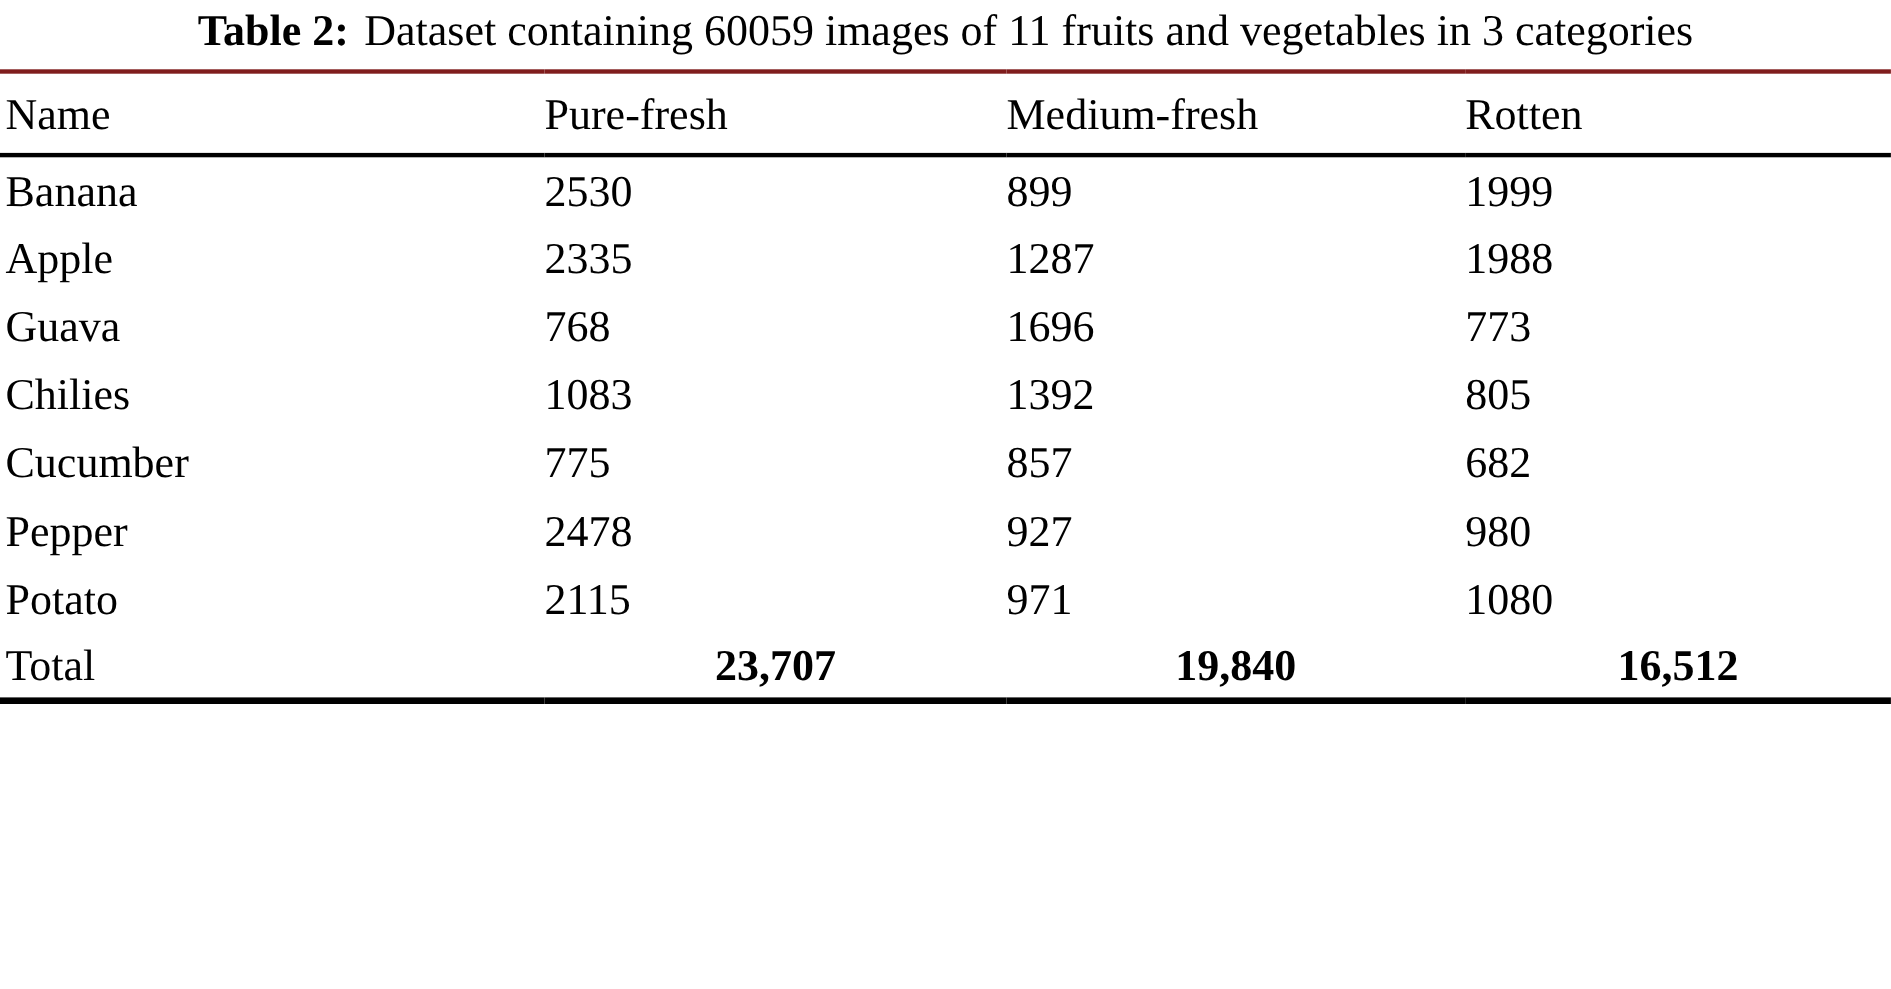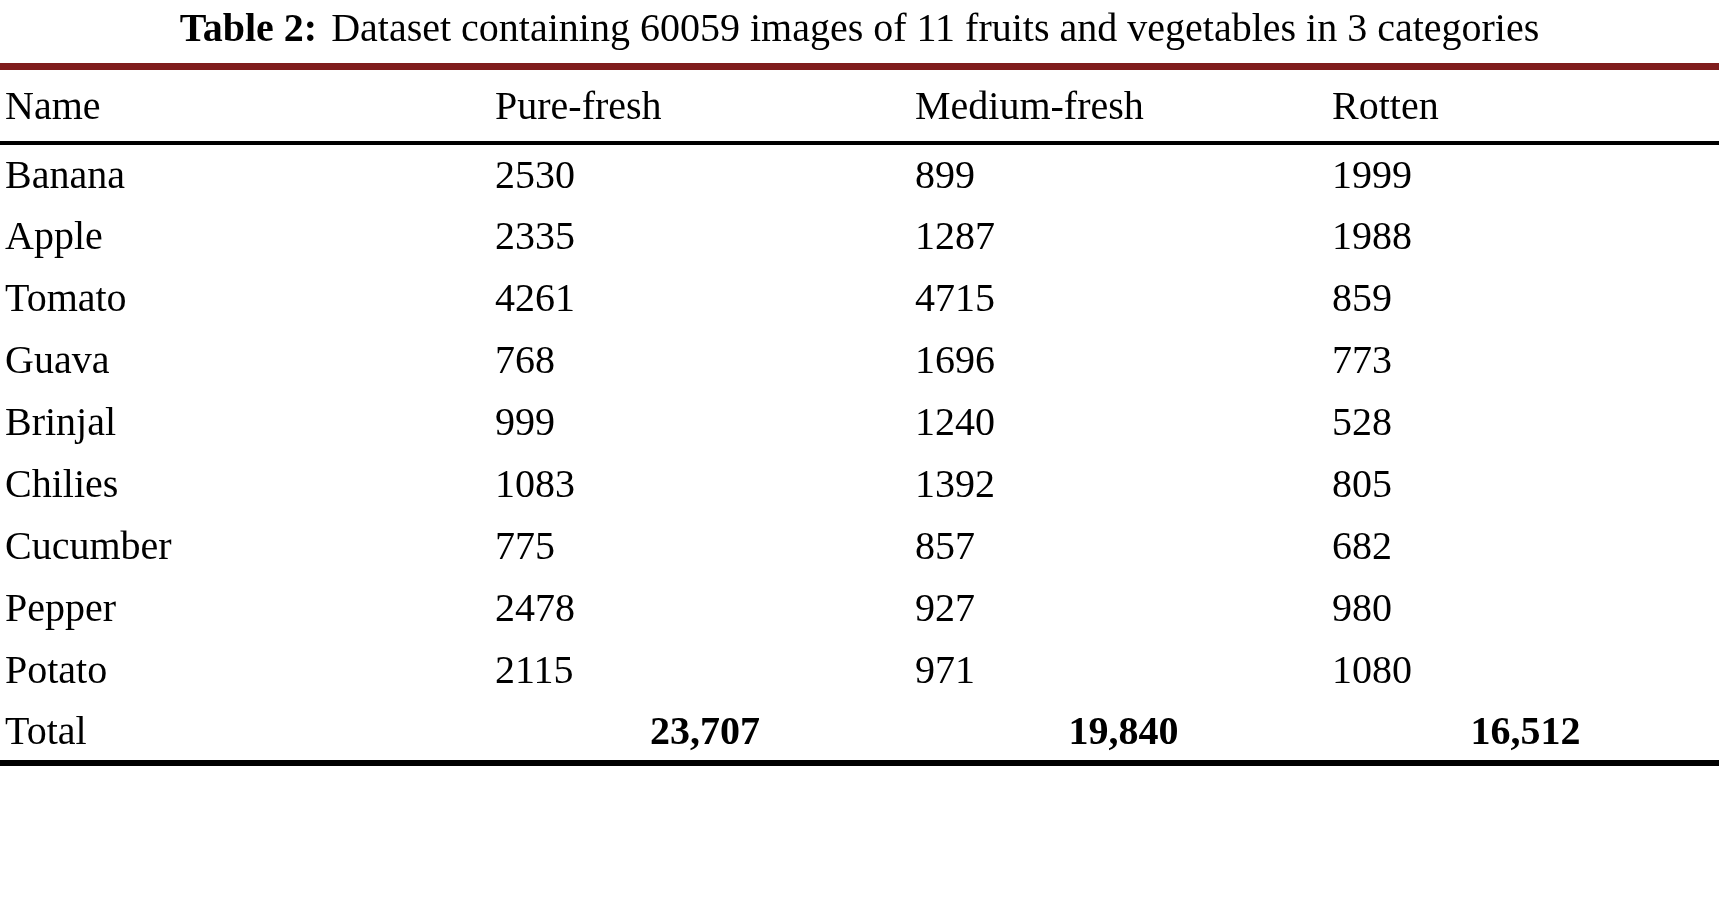--- a/index.html
+++ b/index.html
@@ -23,21 +23,21 @@
     white-space: nowrap;
   }
   .caption .cap-label {
     font-weight: bold;
     margin-right: 14px;
   }
   table.data-table {
     width: 1719px;
     table-layout: fixed;
     border-collapse: collapse;
-    border-top: 7px solid #7f1d1d;
+    border-top: 4px solid #7f1d1d;
     border-bottom: 6px solid #000000;
     font-size: 40px;
     font-family: Liberation Serif, serif;
   }
   col.c-name   { width: 495px; }
   col.c-pure   { width: 420px; }
   col.c-medium { width: 417px; }
   col.c-rotten { width: 387px; }
   thead tr {
     height: 76px;
@@ -84,36 +84,24 @@
       <td class="num">899</td>
       <td class="num">1999</td>
     </tr>
     <tr>
       <td>Apple</td>
       <td class="num">2335</td>
       <td class="num">1287</td>
       <td class="num">1988</td>
     </tr>
     <tr>
-      <td>Tomato</td>
-      <td class="num">4261</td>
-      <td class="num">4715</td>
-      <td class="num">859</td>
-    </tr>
-    <tr>
       <td>Guava</td>
       <td class="num">768</td>
       <td class="num">1696</td>
       <td class="num">773</td>
-    </tr>
-    <tr>
-      <td>Brinjal</td>
-      <td class="num">999</td>
-      <td class="num">1240</td>
-      <td class="num">528</td>
     </tr>
     <tr>
       <td>Chilies</td>
       <td class="num">1083</td>
       <td class="num">1392</td>
       <td class="num">805</td>
     </tr>
     <tr>
       <td>Cucumber</td>
       <td class="num">775</td>

